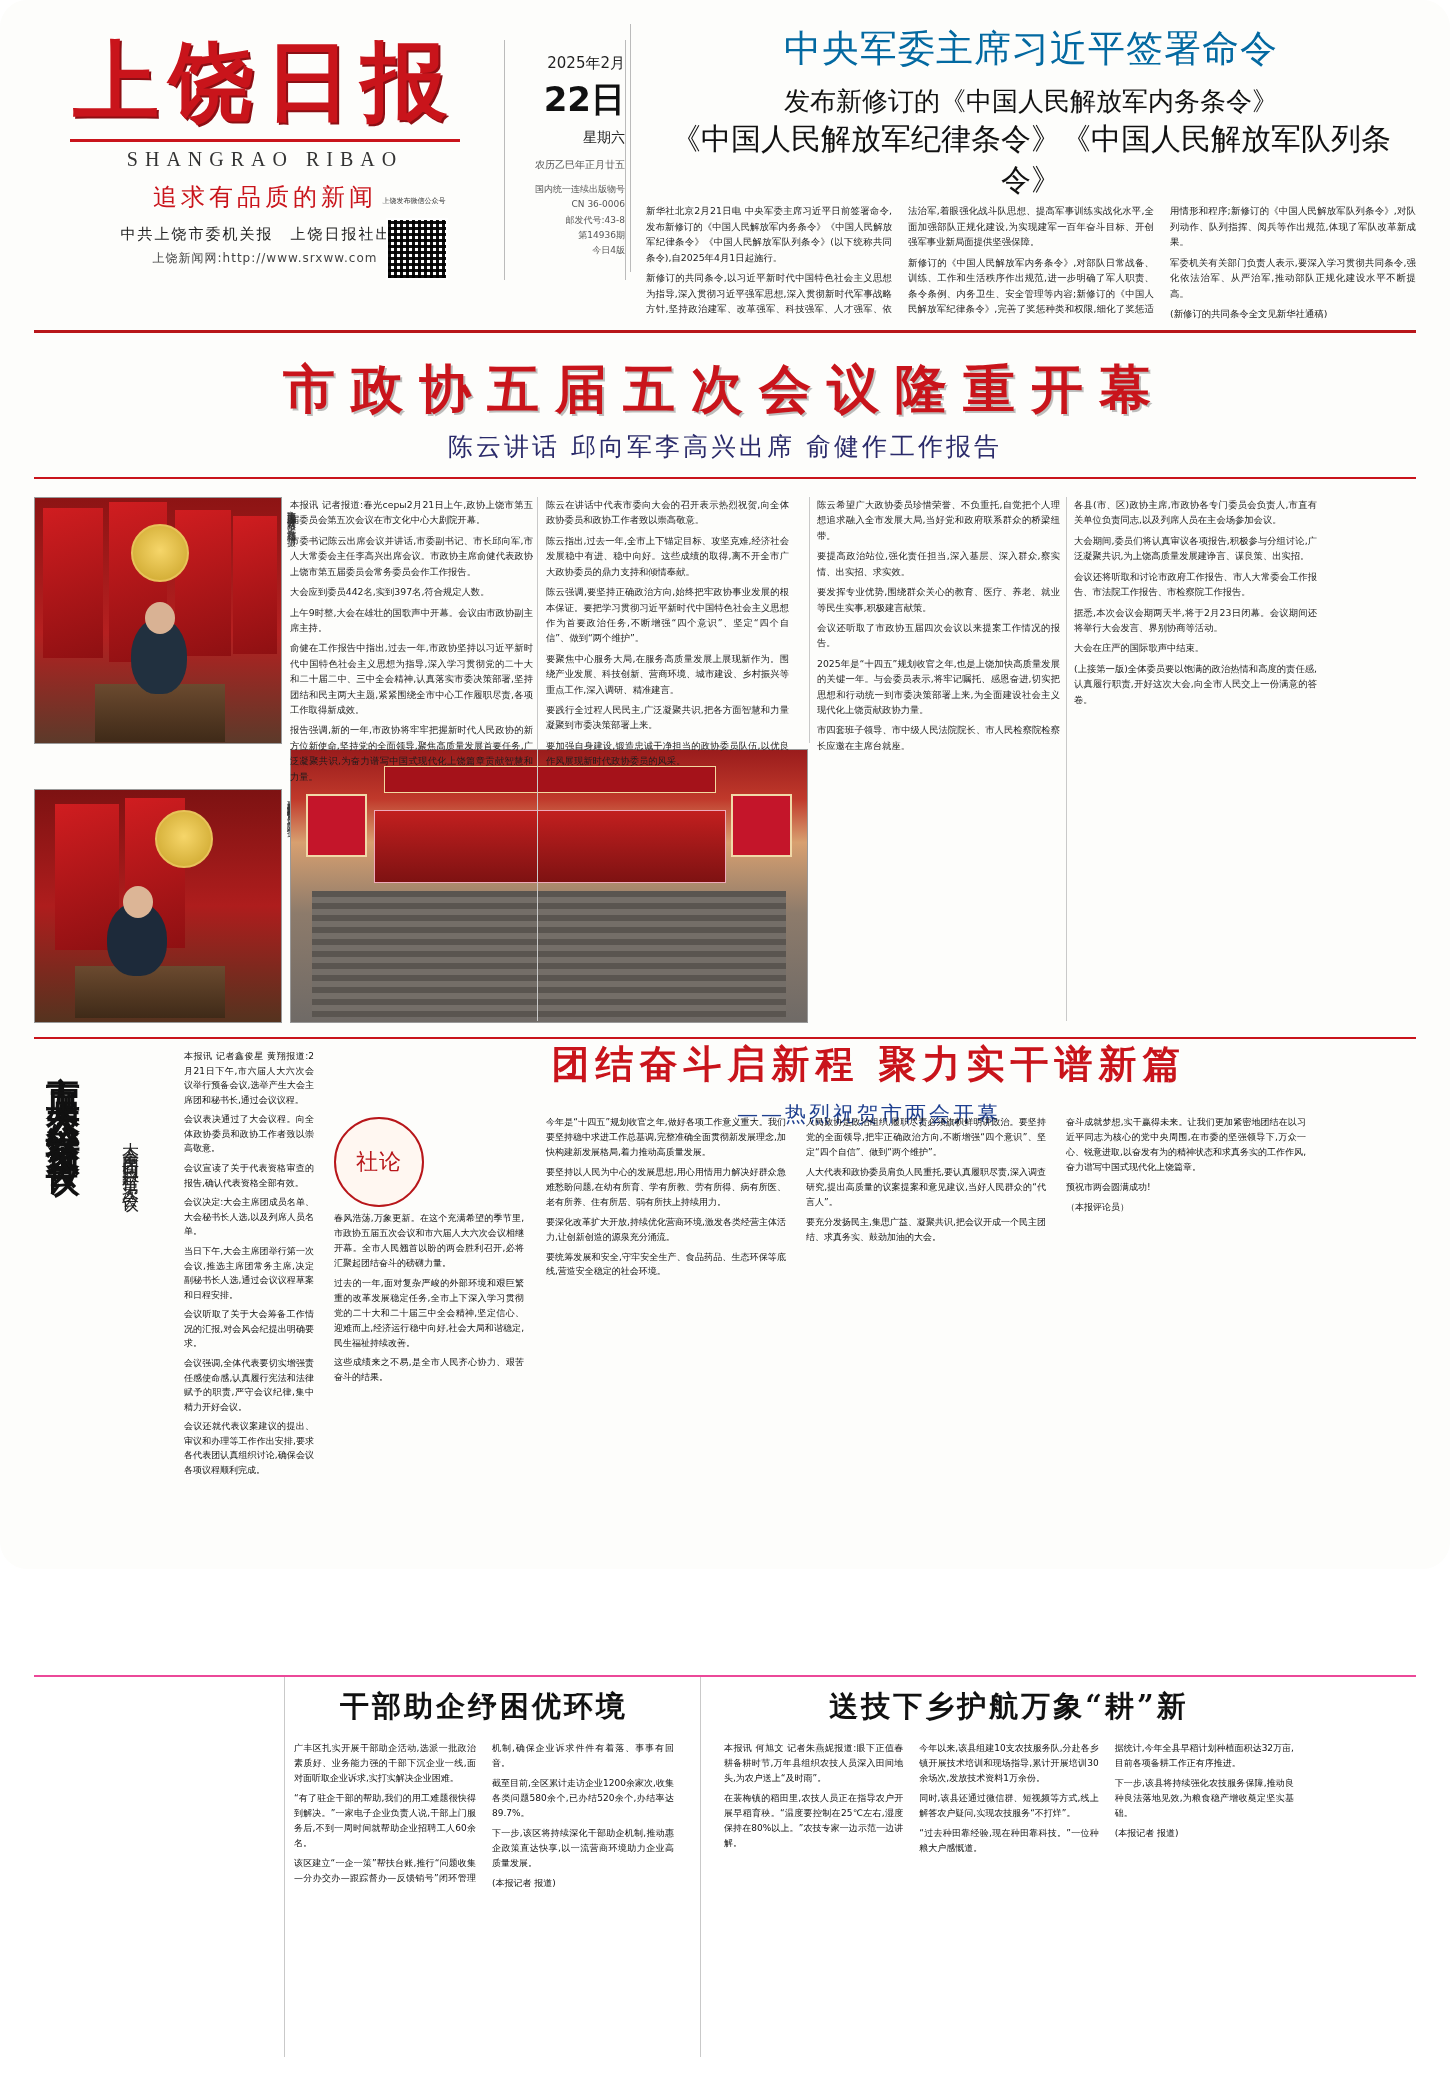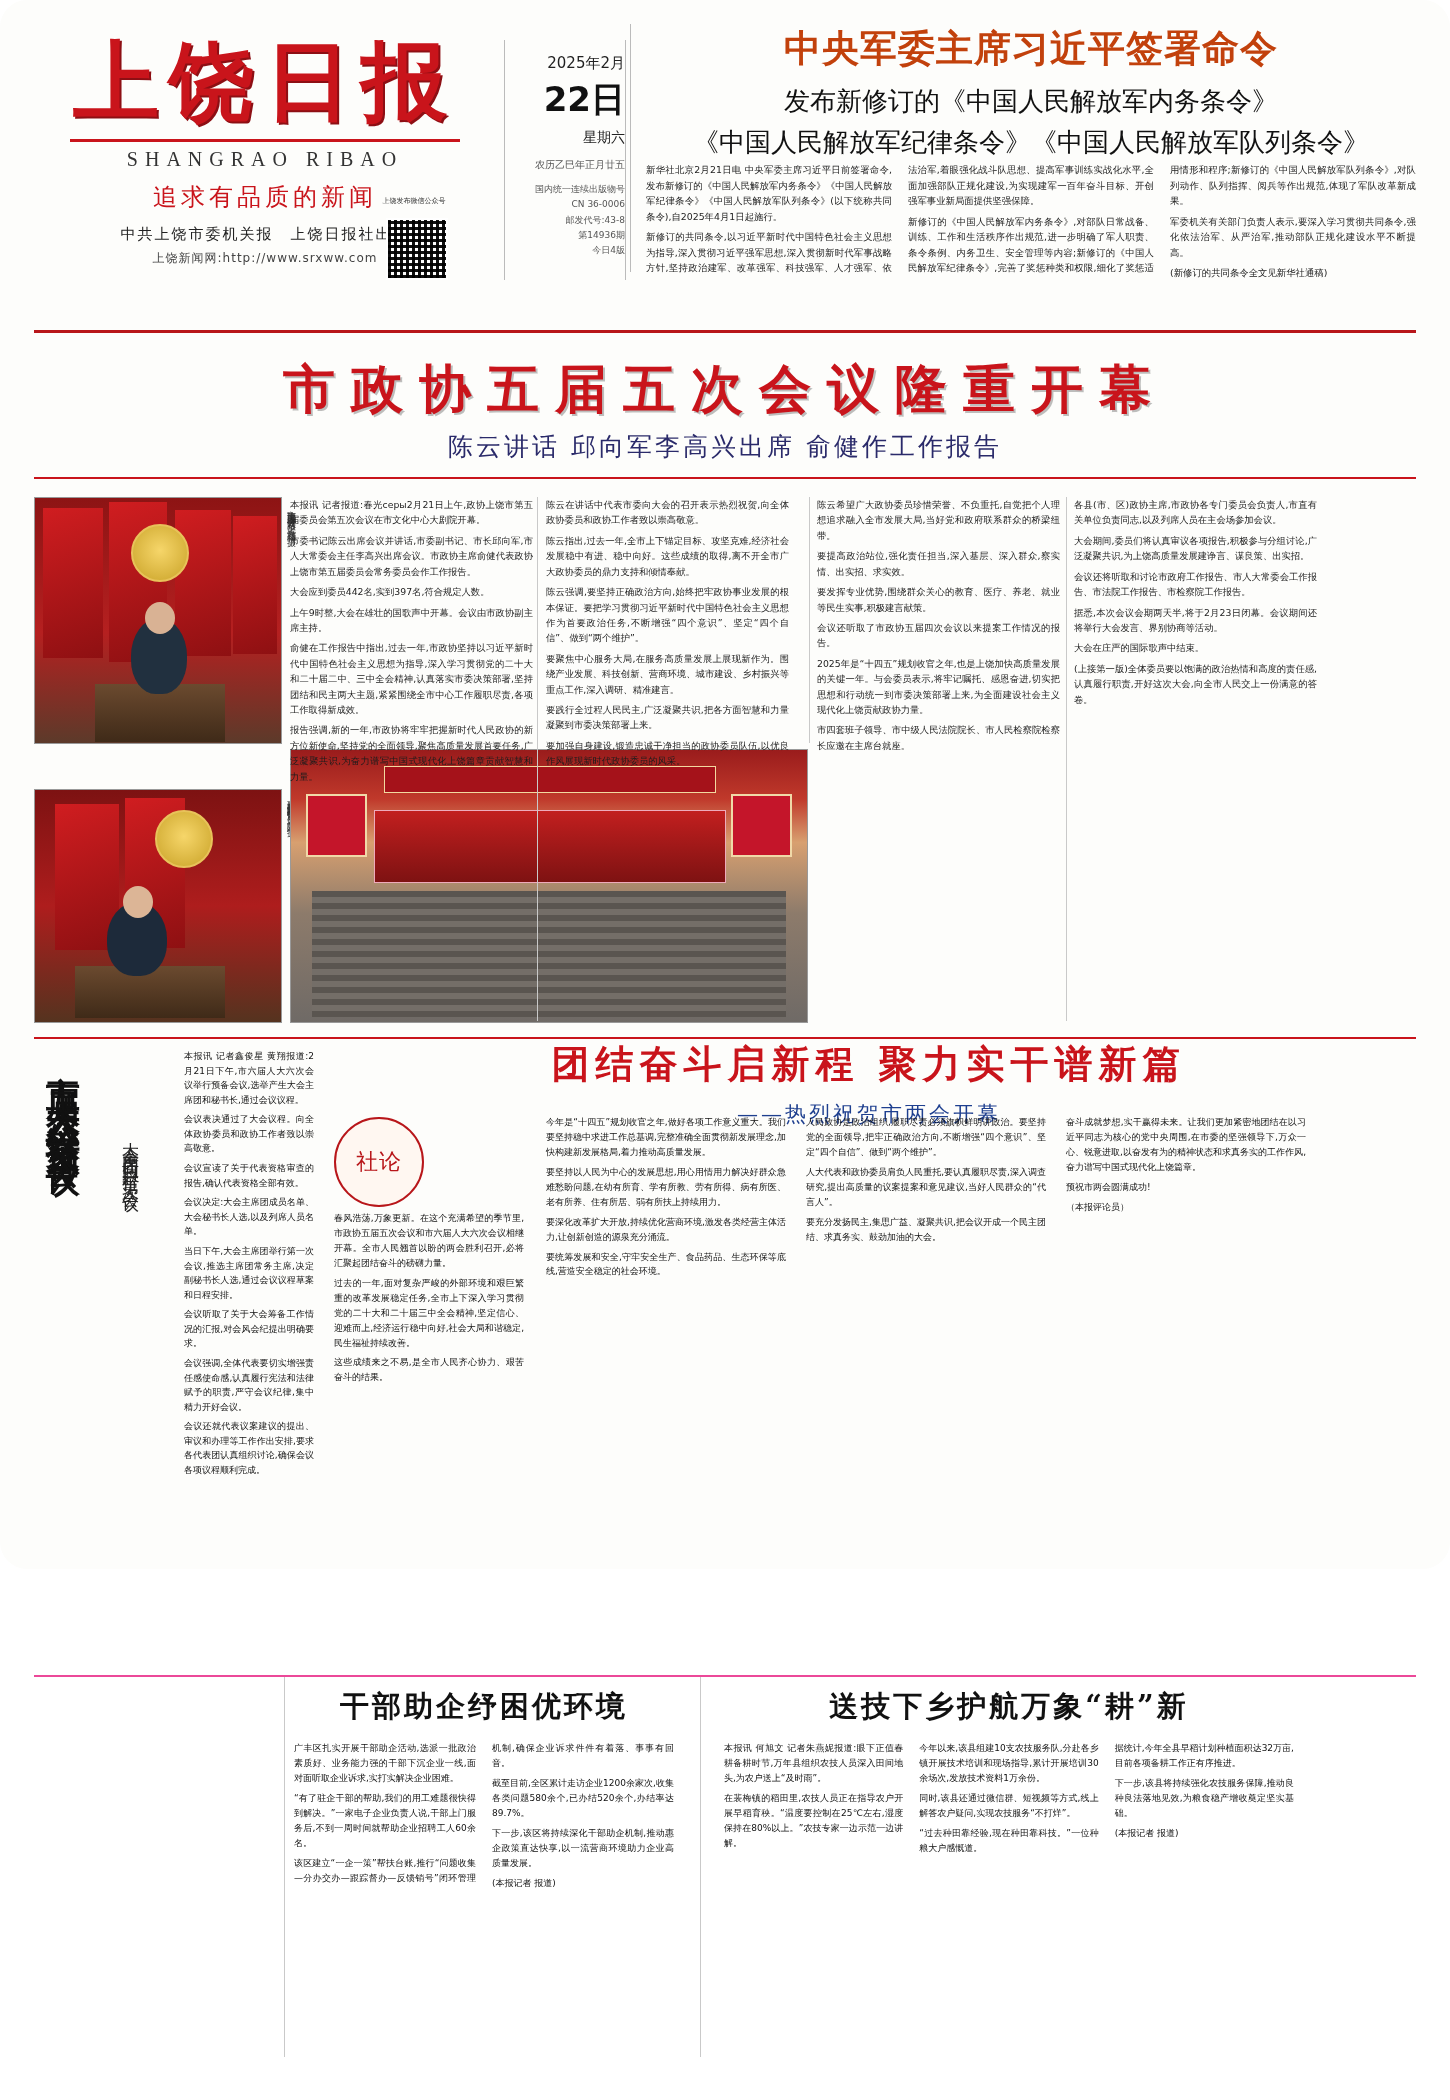--- a/index.html
+++ b/index.html
@@ -23,23 +23,23 @@
   .date-w{font-size:14px;color:#222;margin-top:6px;}
   .date-lunar{font-size:10px;color:#555;margin-top:10px;line-height:1.5;}
   .date-meta{font-size:9px;color:#555;margin-top:10px;line-height:1.7;}
   .qr{position:absolute;left:352px;top:218px;width:58px;height:58px;background:
      repeating-linear-gradient(90deg,#111 0 3px,#fff 3px 6px),
      repeating-linear-gradient(0deg,#111 0 3px,transparent 3px 6px);
      background-blend-mode:multiply;border:2px solid #fff;}
   .qr-cap{position:absolute;left:340px;top:196px;font-size:7px;color:#333;width:80px;text-align:center;}
 
   .head-news{position:absolute;left:612px;top:24px;right:0;}
-  .hn-t1{font-family:"DejaVu Serif","Liberation Serif",serif;font-size:37px;font-weight:bold;letter-spacing:1px;text-align:center;color:#c2410c;}
+  .hn-t1{font-family:"DejaVu Serif","Liberation Serif",serif;font-size:37px;font-weight:normal;letter-spacing:1px;text-align:center;color:#0369a1;}
   .hn-t2{font-family:"DejaVu Serif",serif;font-size:26px;text-align:center;margin-top:10px;color:#111;}
-  .hn-t3{font-family:"DejaVu Serif",serif;font-size:26px;text-align:center;margin-top:6px;color:#111;}
+  .hn-t3{font-family:"DejaVu Serif",serif;font-size:30px;text-align:center;color:#111;}
   .hn-body{margin-top:2px;column-count:3;column-gap:16px;font-size:9.4px;line-height:1.65;color:#222;text-align:justify;}
   .hn-body p{margin:0 0 5px;}
   .hn-rule{position:absolute;left:596px;top:24px;width:1px;height:248px;background:#bbb;}
 
   
   .main-head{margin:22px 34px 0;text-align:center;}
   .mh-title{font-family:"DejaVu Serif","Liberation Serif",serif;font-size:52px;font-weight:bold;color:#c9141b;letter-spacing:16px;
             text-shadow:2px 2px 0 rgba(0,0,0,.25);}
   .mh-sub{font-family:"DejaVu Serif",serif;font-size:25px;color:#2a2a6a;letter-spacing:3px;margin-top:5px;}
   .mh-line{height:2px;background:#c9141b;margin:14px 0 0;}

